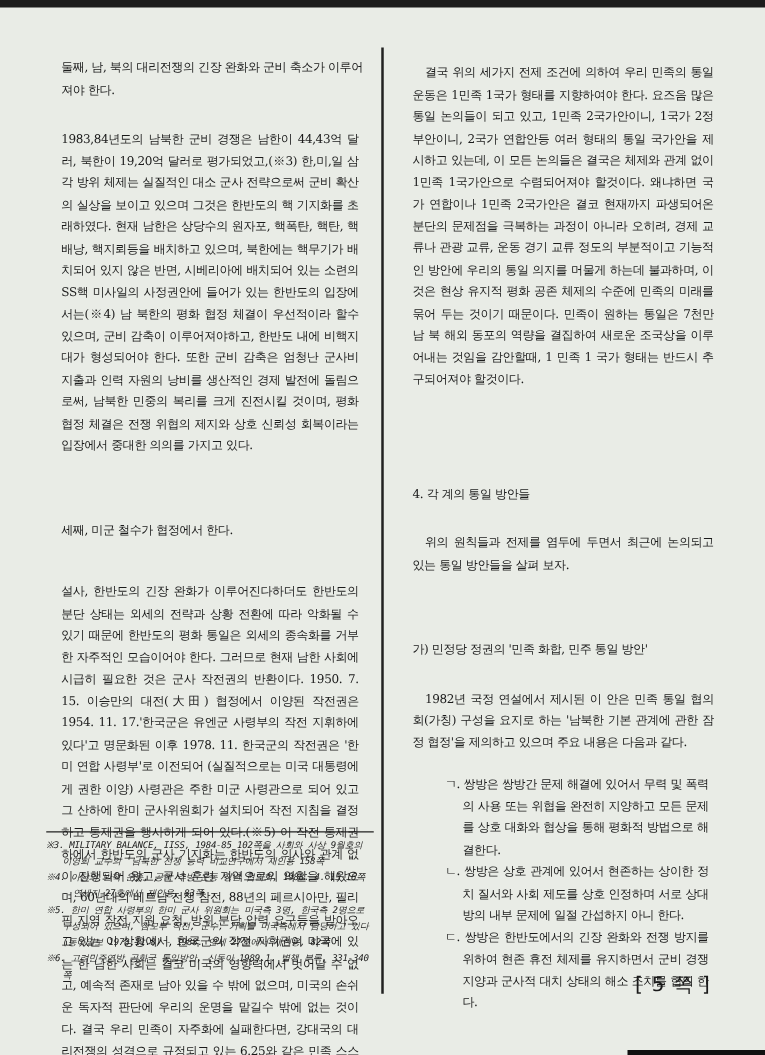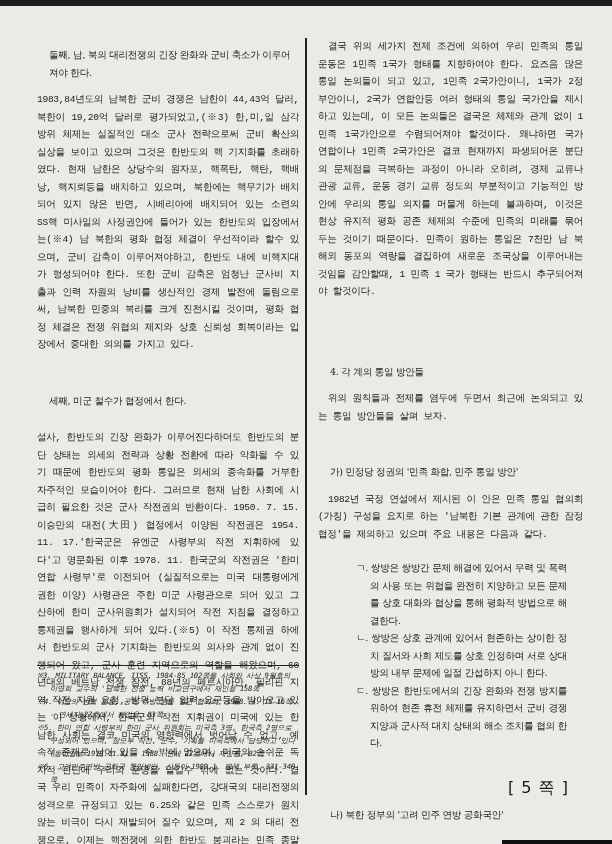--- a/index.html
+++ b/index.html
@@ -8,21 +8,21 @@
     background:#e9ece6;
     font-family:"DejaVu Serif", "Liberation Serif", serif;
     color:#1a1a1a;
   }
   .topbar { position:absolute; left:0; top:0; width:612px; height:6px; background:#1c1c1c; }
   .botbar { position:absolute; right:0; bottom:0; width:110px; height:4px; background:#111; }
   .divider { position:absolute; left:305px; top:38px; width:2px; height:757px; background:#222; }
   .col { position:absolute; font-size:9.6px; line-height:17.5px; letter-spacing:-0.3px; }
   .left { left:37px; top:38px; width:262px; }
   .right { left:318px; top:38px; width:265px; }
-  .p { text-align:justify; text-indent:0; margin:0;font-family:Liberation Mono, monospace; }
+  .p { text-align:justify; text-indent:0; margin:12px; }
   .p.ind { text-indent:10px; }
   .heading { margin:0; padding-left:12px; }
   .gap-s { height:10px; }
   .gap-m { height:20px; }
   .gap-l { height:38px; }
   .fn-rule { position:absolute; left:37px; top:665px; width:262px; height:1px; background:#222; }
   .footnotes { position:absolute; left:37px; top:669px; width:262px; font-family:"DejaVu Sans Mono","Liberation Mono",monospace; font-size:7.3px; line-height:13px; letter-spacing:-0.2px; }
   .fn { margin:0; padding-left:13px; text-indent:-13px;font-style:italic; }
   .list { margin:16px; padding:0; list-style:none; }
   .list li { padding-left:26px; text-indent:-14px; text-align:justify; margin-left:10px; }

